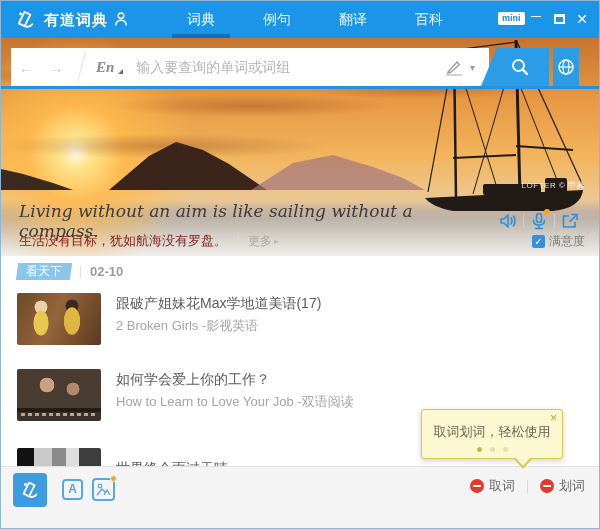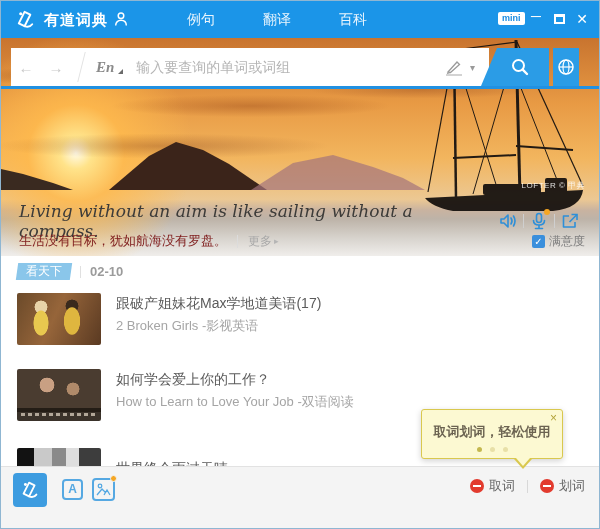--- a/index.html
+++ b/index.html
@@ -105,21 +105,21 @@
   .btn-ocr { left:91px; top:11px; width:23px; height:23px; }
   .orange-dot { position:absolute; right:-4px; top:-5px; width:7px; height:7px; border-radius:50%; background:#f5a623; border:1px solid #f4f4f4; }
   .footer-right { position:absolute; right:16px; top:10px; display:flex; align-items:center; }
   .toggle-off { width:14px; height:14px; border-radius:50%; background:#e23b2e; position:relative; margin-right:5px; cursor:pointer; }
   .toggle-off::after { content:""; position:absolute; left:3px; top:6px; width:8px; height:2px; background:#fff; }
   .toggle-label { font-size:13px; color:#666; cursor:pointer; }
   .f-div { width:1px; height:13px; background:#d8d8d8; margin:0 12px; }
 
   
   .tooltip { position:absolute; left:420px; top:408px; width:142px; height:50px; background:#fcf9d2; border:1px solid #d9c84e; border-radius:3px; box-shadow:0 2px 6px rgba(0,0,0,.18); z-index:20; }
-  .tip-text { position:absolute; left:0; right:0; top:13px; text-align:center; font-size:13px; color:#6b6351;font-weight:bold; }
+  .tip-text { position:absolute; left:0; right:0; top:13px; text-align:center; font-size:13px; color:#6b6351; }
   .tip-close { position:absolute; right:5px; top:1px; font-size:12px; color:#b3a43c; cursor:pointer; }
   .tip-dots { position:absolute; left:0; right:0; bottom:6px; display:flex; justify-content:center; gap:8px; }
   .tip-dots i { width:5px; height:5px; border-radius:50%; background:#e8e0a8; cursor:pointer; }
   .tip-dots i.on { background:#c4b84f; }
   .tip-tail-b { position:absolute; left:92px; top:49px; width:0; height:0; border-left:9px solid transparent; border-right:9px solid transparent; border-top:10px solid #d9c84e; }
   .tip-tail-f { position:absolute; left:94px; top:48px; width:0; height:0; border-left:7px solid transparent; border-right:7px solid transparent; border-top:8px solid #fcf9d2; }
 </style>
 </head>
 <body>
 
@@ -130,20 +130,24 @@
       <path d="M5 16 L11 4 L17 7 L11 19 Z" fill="none" stroke="#fff" stroke-width="2" stroke-linejoin="round"></path>
       <path d="M11 19 Q16 21 19 17" fill="none" stroke="#fff" stroke-width="2" stroke-linecap="round"></path>
       <circle cx="7" cy="6" r="1.6" fill="#fff"></circle>
     </svg>
     <span class="app-title">有道词典</span>
     <svg class="person-icon" viewBox="0 0 22 22">
       <circle cx="11" cy="7" r="3.4" fill="none" stroke="#fff" stroke-width="1.8"></circle>
       <path d="M4.5 19 C4.5 14.8 7.4 12.5 11 12.5 C14.6 12.5 17.5 14.8 17.5 19" fill="none" stroke="#fff" stroke-width="1.8"></path>
     </svg>
     <div class="tabs">
+      <div class="tab active">
+        <span>词典</span>
+        <div class="underline"></div>
+      </div>
       <div class="tab">
         <span>例句</span>
         
       </div>
       <div class="tab">
         <span>翻译</span>
         
       </div>
       <div class="tab">
         <span>百科</span>

